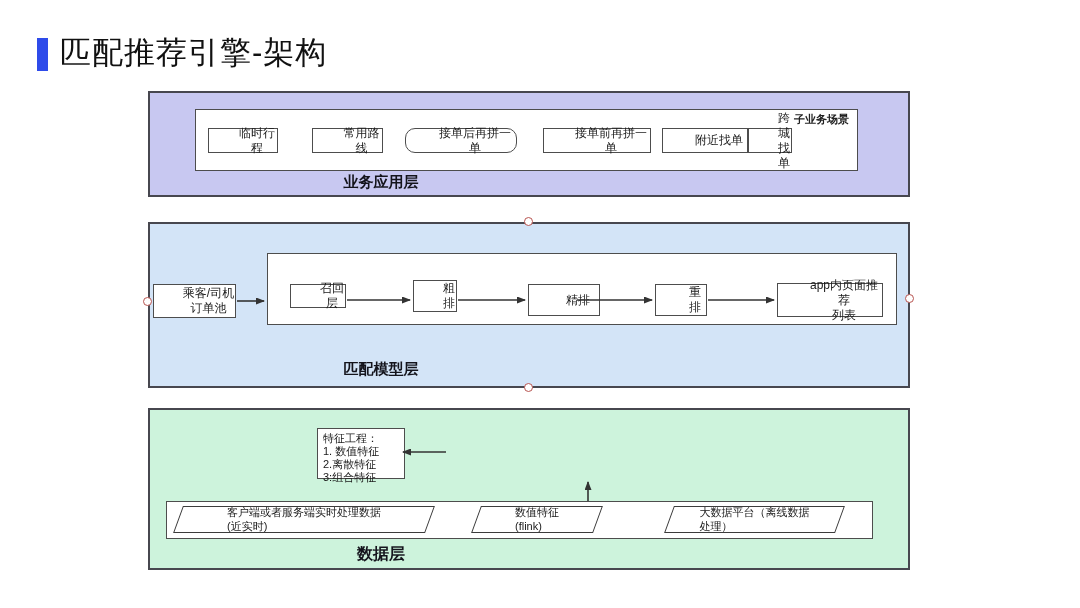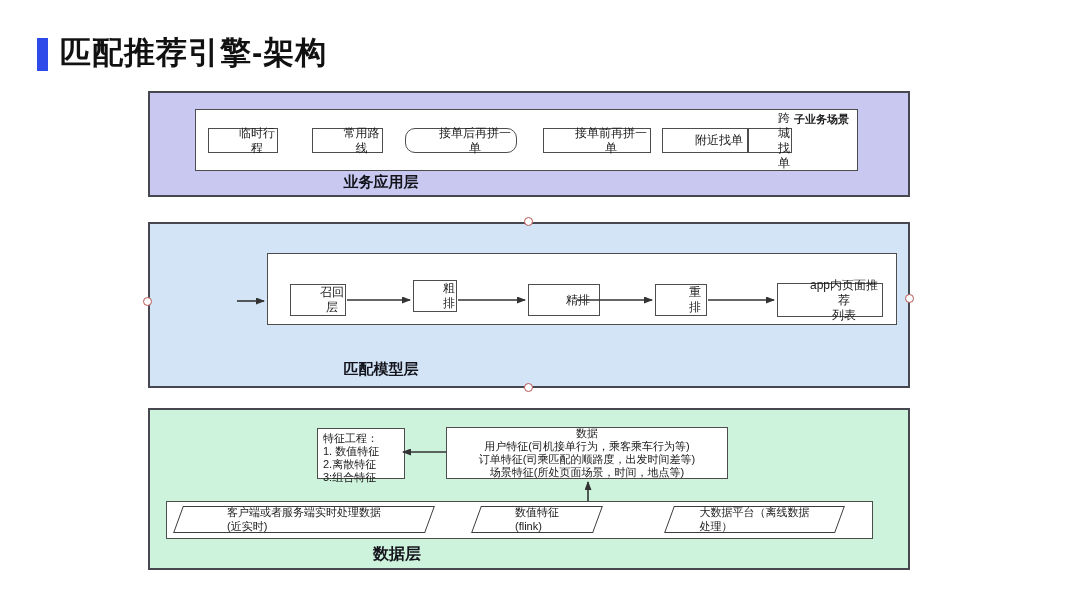--- a/index.html
+++ b/index.html
@@ -1,21 +1,21 @@
 <!DOCTYPE html>
 <html><head>
 <meta charset="utf-8">
 <style>
   html,body{margin:0;padding:0;background:#ffffff;}
   #canvas{position:relative;width:1080px;height:608px;background:#ffffff;overflow:hidden;
           font-family:"Liberation Sans","DejaVu Sans",sans-serif;color:#1a1a1a;}
 
   
   .title-bar{position:absolute;left:37px;top:38px;width:11px;height:33px;background:#2e4bea;}
-  .page-title{position:absolute;left:60px;top:32px;font-size:31px;font-weight:bold;color:#111;letter-spacing:1px;}
+  .page-title{position:absolute;left:60px;top:32px;font-size:31px;font-weight:normal;color:#111;letter-spacing:1px;}
 
   
   .layer{position:absolute;left:148px;width:762px;border:2px solid #47474f;box-sizing:border-box;}
   .layer-business{top:91px;height:106px;background:#c8c8f1;}
   .layer-model{top:222px;height:166px;background:#d3e4f7;}
   .layer-data{top:408px;height:162px;background:#cdf3dc;}
   .layer-label{position:absolute;width:762px;text-align:center;font-size:15px;font-weight:bold;color:#14141c;}
 
   
   .node{position:absolute;background:#ffffff;border:1.5px solid #4d4d4d;box-sizing:border-box;
@@ -58,59 +58,57 @@
   <div class="node" style="left:208px;top:128px;width:70px;height:25px;">临时行程</div>
   <div class="node" style="left:312px;top:128px;width:71px;height:25px;">常用路线</div>
   <div class="node" style="left:405px;top:128px;width:112px;height:25px;border-radius:10px;">接单后再拼一单</div>
   <div class="node" style="left:543px;top:128px;width:108px;height:25px;">接单前再拼一单</div>
   <div class="node" style="left:662px;top:128px;width:86px;height:25px;">附近找单</div>
   <div class="node" style="left:748px;top:128px;width:44px;height:25px;font-family:Liberation Serif, serif;">跨城找单</div>
   <div class="layer-label" style="top:173px;">业务应用层</div>
 
   <div class="layer layer-model"></div>
   <div class="panel" style="left:267px;top:253px;width:630px;height:72px;"></div>
-  <div class="node" style="left:290px;top:284px;width:56px;height:32px;">召回层</div>
+  <div class="node preline" style="left:153px;top:284px;width:83px;height:34px;">乘客/司机
+订单池</div>
+  <div class="node" style="left:290px;top:284px;width:56px;height:24px;">召回层</div>
   <div class="node" style="left:413px;top:280px;width:44px;height:32px;">粗排</div>
   <div class="node" style="left:528px;top:284px;width:72px;height:32px;">精排</div>
   <div class="node" style="left:655px;top:284px;width:52px;height:32px;">重排</div>
   <div class="node preline" style="left:777px;top:283px;width:106px;height:34px;">app内页面推荐
 列表</div>
   <div class="layer-label" style="top:360px;">匹配模型层</div>
 
   <div class="dot" style="left:524px;top:217px;"></div>
   <div class="dot" style="left:524px;top:383px;"></div>
   <div class="dot" style="left:143px;top:297px;"></div>
   <div class="dot" style="left:905px;top:294px;"></div>
 
   <div class="layer layer-data"></div>
   <div class="node feature-box preline" style="left:317px;top:428px;width:88px;height:51px;">特征工程：
 1. 数值特征
 2.离散特征
 3:组合特征</div>
-  <div class="node data-box preline" style="left:446px;top:427px;width:282px;height:52px;">数据
-用户特征(司机接单行为，乘客乘车行为等)
-订单特征(司乘匹配的顺路度，出发时间差等)
-场景特征(所处页面场景，时间，地点等)</div>
   <div class="panel" style="left:166px;top:501px;width:707px;height:38px;"></div>
   <div class="source" style="left:172px;top:506px;width:264px;height:27px;">
     <div class="slant"></div>
     <div class="src-text preline">客户端或者服务端实时处理数据
 (近实时)</div>
   </div>
   <div class="source" style="left:470px;top:506px;width:134px;height:27px;">
     <div class="slant"></div>
     <div class="src-text preline">数值特征
 (flink)</div>
   </div>
   <div class="source" style="left:663px;top:506px;width:183px;height:27px;">
     <div class="slant"></div>
     <div class="src-text preline">大数据平台（离线数据
 处理）</div>
   </div>
-  <div class="layer-label" style="top:544px;font-size:16px;padding-left:16px;">数据层</div>
+  <div class="layer-label" style="top:544px;font-size:16px;">数据层</div>
 
   <svg class="arrows" width="1080" height="608">
     <defs>
       <marker id="ah" markerWidth="9" markerHeight="7" refX="8" refY="3.5" orient="auto" markerUnits="userSpaceOnUse">
         <path d="M0,0 L9,3.5 L0,7 Z" fill="#333"></path>
       </marker>
     </defs>
     <line x1="237" y1="301" x2="264" y2="301" stroke="#333" stroke-width="1.6" marker-end="url(#ah)"></line>
     <line x1="347" y1="300" x2="410" y2="300" stroke="#333" stroke-width="1.6" marker-end="url(#ah)"></line>
     <line x1="458" y1="300" x2="525" y2="300" stroke="#333" stroke-width="1.6" marker-end="url(#ah)"></line>

